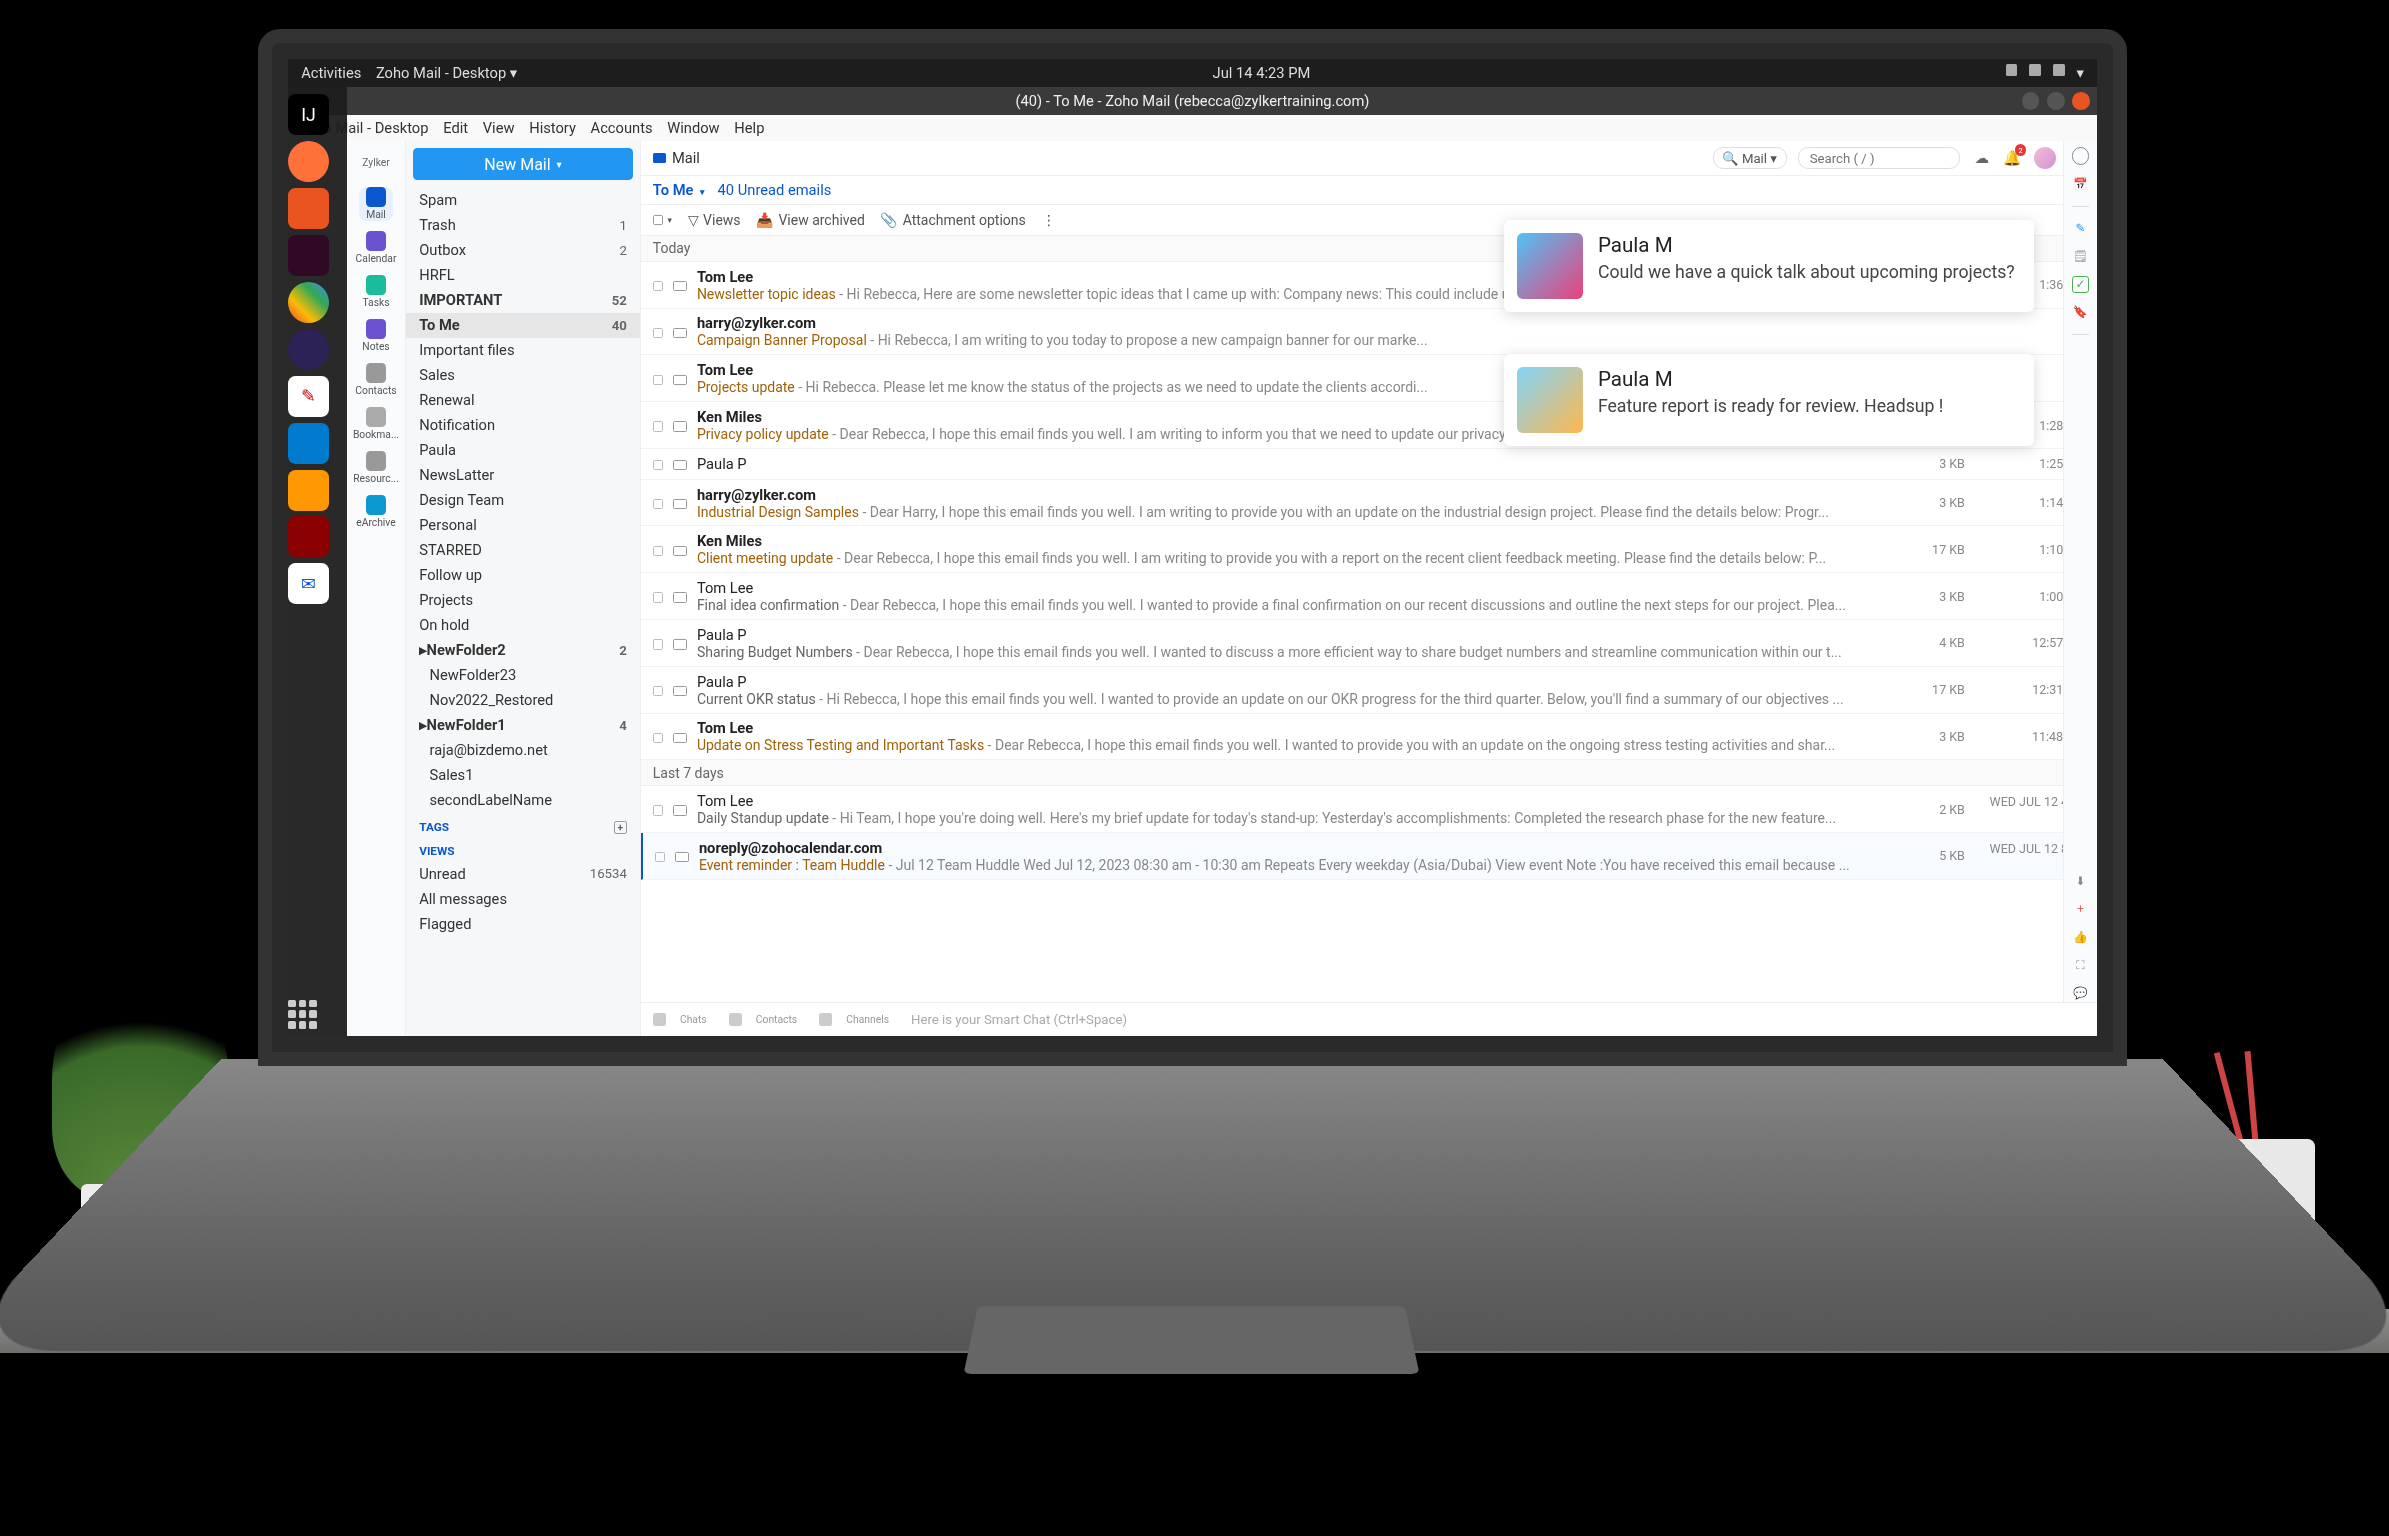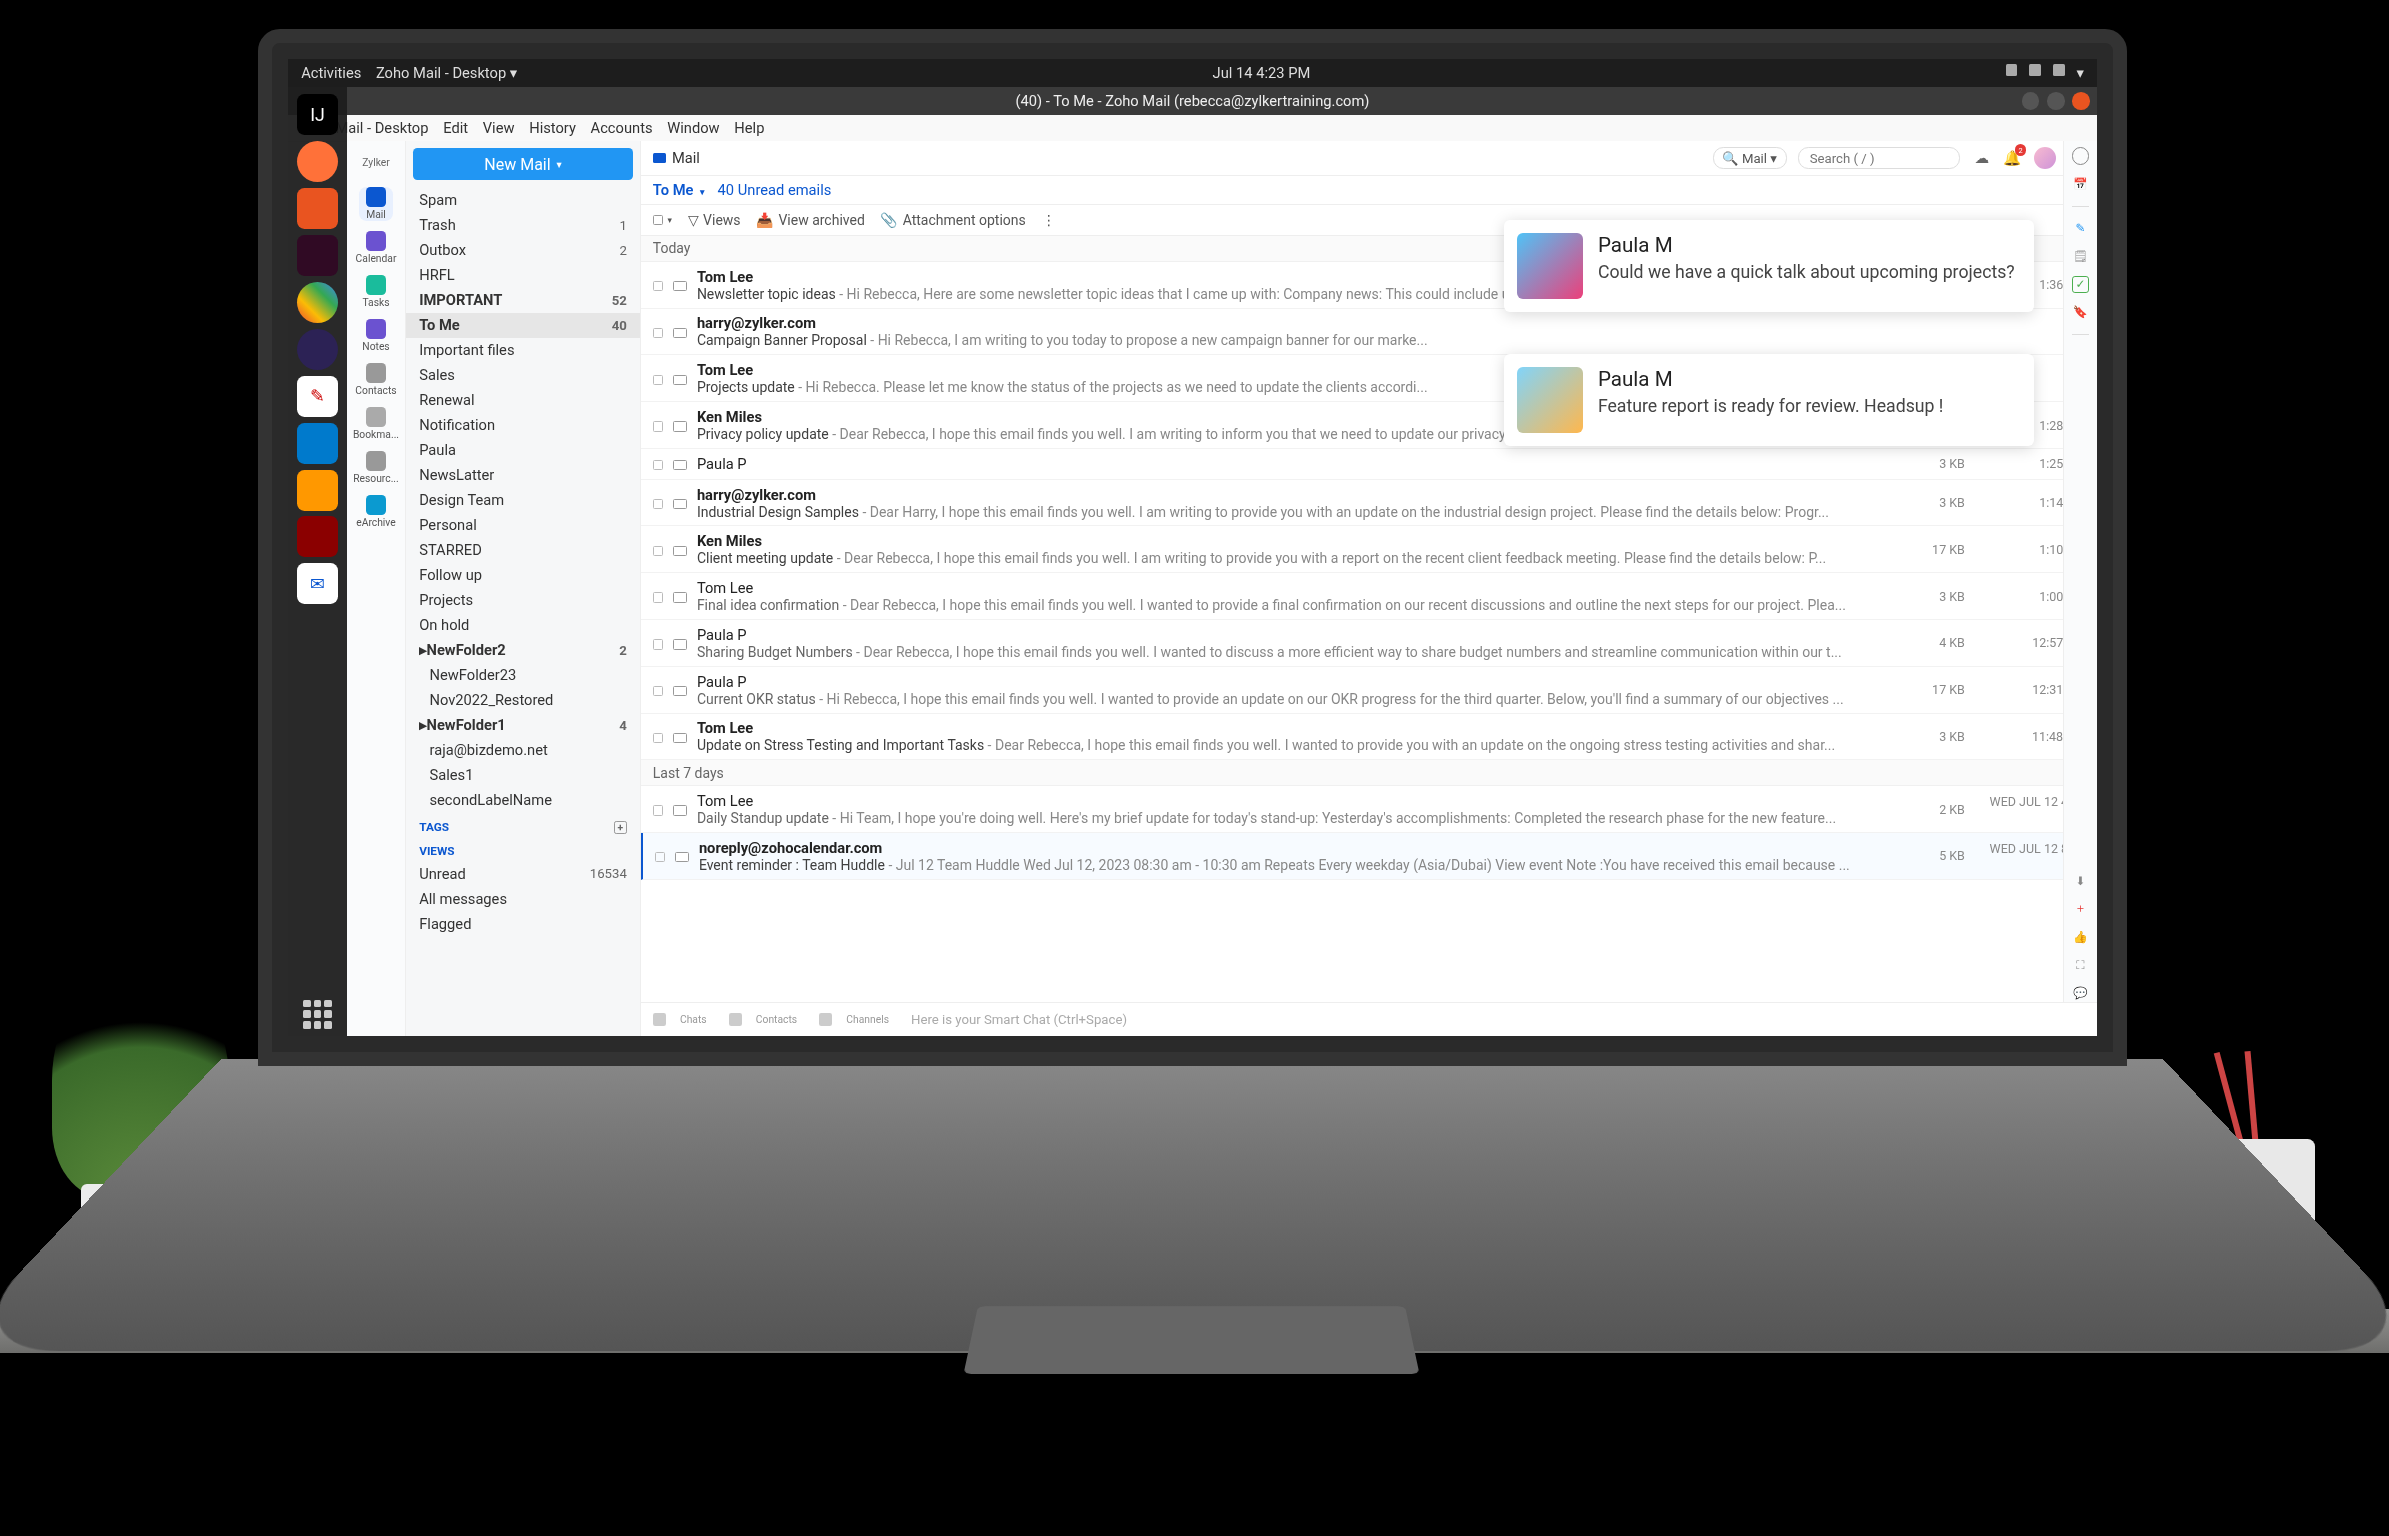--- a/index.html
+++ b/index.html
@@ -30,21 +30,21 @@
 
 .win-title{height:28px;background:#3a3a3a;color:#eee;display:flex;align-items:center;justify-content:center;font-size:14.7px;position:relative}
 .win-controls{position:absolute;right:7.4px;display:flex;gap:7.4px}
 .win-controls .wc{width:17.7px;height:17.7px;border-radius:50%}
 .wc.min{background:#555}.wc.max{background:#555}.wc.close{background:#e95420}
 
 
 .app-menubar{height:26.5px;background:#f9f9f9;display:flex;align-items:center;padding:0 10.3px;gap:14.7px;font-size:14.7px;color:#333;border-bottom:0.7px solid #e0e0e0}
 
 
-.ubuntu-dock{position:absolute;left:0;top:28px;bottom:0;width:59px;background:rgba(30,30,30,0.95);display:flex;flex-direction:column;align-items:center;padding:7.4px 0;gap:5.9px}
+.ubuntu-dock{position:absolute;left:0;top:28px;bottom:0;width:59px;background:rgba(30,30,30,0.95);display:flex;flex-direction:column;padding:7.4px 0;gap:5.9px}
 .dock-i{width:41px;height:41px;border-radius:7.4px;background:#444;display:flex;align-items:center;justify-content:center;color:#fff;font-size:17.7px}
 .dock-i.ij{background:#000}.dock-i.ff{background:#ff7139;border-radius:50%}
 .dock-i.files{background:#e95420}.dock-i.term{background:#300a24}
 .dock-i.chrome{background:linear-gradient(45deg,#ea4335,#fbbc05,#34a853,#4285f4);border-radius:50%}
 .dock-i.ec{background:#2c2255;border-radius:50%}.dock-i.edit{background:#fff;color:#c00}
 .dock-i.vsc{background:#007acc}.dock-i.st{background:#ff9800}
 .dock-i.vpn{background:#8b0000}.dock-i.mail{background:#fff;color:#0b57d0}
 .dock-apps{margin-top:auto;width:29px;height:29px;display:grid;grid-template-columns:repeat(3,1fr);gap:2.9px}
 .dock-apps span{background:#ccc;border-radius:1.5px}
 
@@ -111,21 +111,21 @@
 .msg-list{flex:1;overflow:auto}
 .group-hd{padding:4.4px 11.8px;font-size:14px;color:#666;background:#fafafa;border-bottom:0.7px solid #f0f0f0}
 .msg-row{display:flex;align-items:center;padding:5.9px 11.8px;border-bottom:0.7px solid #f2f2f2;gap:10.3px}
 .msg-row .cb{width:10.3px;height:10.3px;border:0.7px solid #bbb;border-radius:1.5px;margin-top:2.9px;flex-shrink:0}
 .msg-row .env{width:13.2px;height:10.3px;margin-top:2.9px;flex-shrink:0;border:0.7px solid #999;border-radius:1.5px}
 .msg-row.unread .env{background:#fff}
 .msg-body{flex:1;min-width:0}
 .msg-from{font-size:14.7px;color:#222}
 .msg-row.unread .msg-from{font-weight:700}
 .msg-line{font-size:14px;color:#888;white-space:nowrap;overflow:hidden;text-overflow:ellipsis}
-.msg-subj{color:#404040}
+.msg-subj{color:#a16207}
 .msg-row:not(.unread) .msg-subj{color:#666}
 .msg-size{width:44px;text-align:right;font-size:12.5px;color:#888;flex-shrink:0}
 .msg-time{width:110px;text-align:right;font-size:12.5px;color:#888;flex-shrink:0}
 .msg-row.sel{border-left:2.2px solid #0b57d0;background:#f7fbff}
 
 
 .right-rail{position:absolute;right:0;top:0;bottom:34px;width:34px;background:#fafbfc;border-left:0.7px solid #eee;display:flex;flex-direction:column;align-items:center;padding-top:5.9px;gap:10.3px}
 .rr-i{width:17.7px;height:17.7px;border-radius:2.9px;display:flex;align-items:center;justify-content:center;color:#888;font-size:11.8px}
 .rr-gear{border:1.5px solid #888;border-radius:50%}
 .rr-blue{color:#2196f3}

